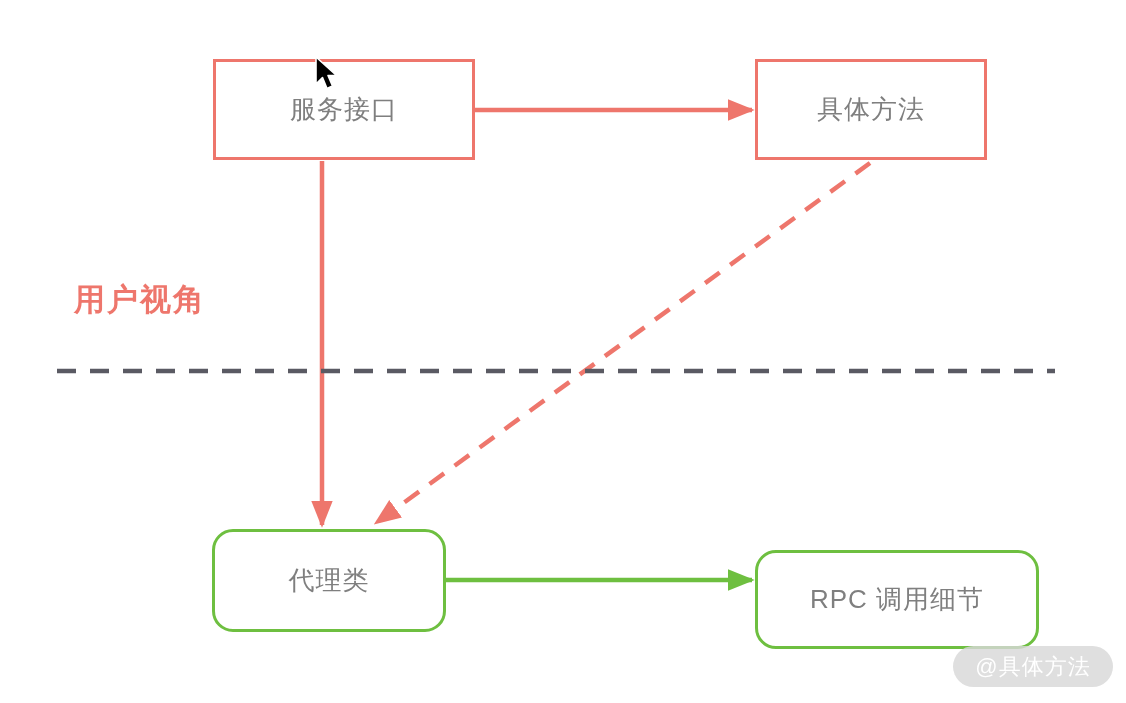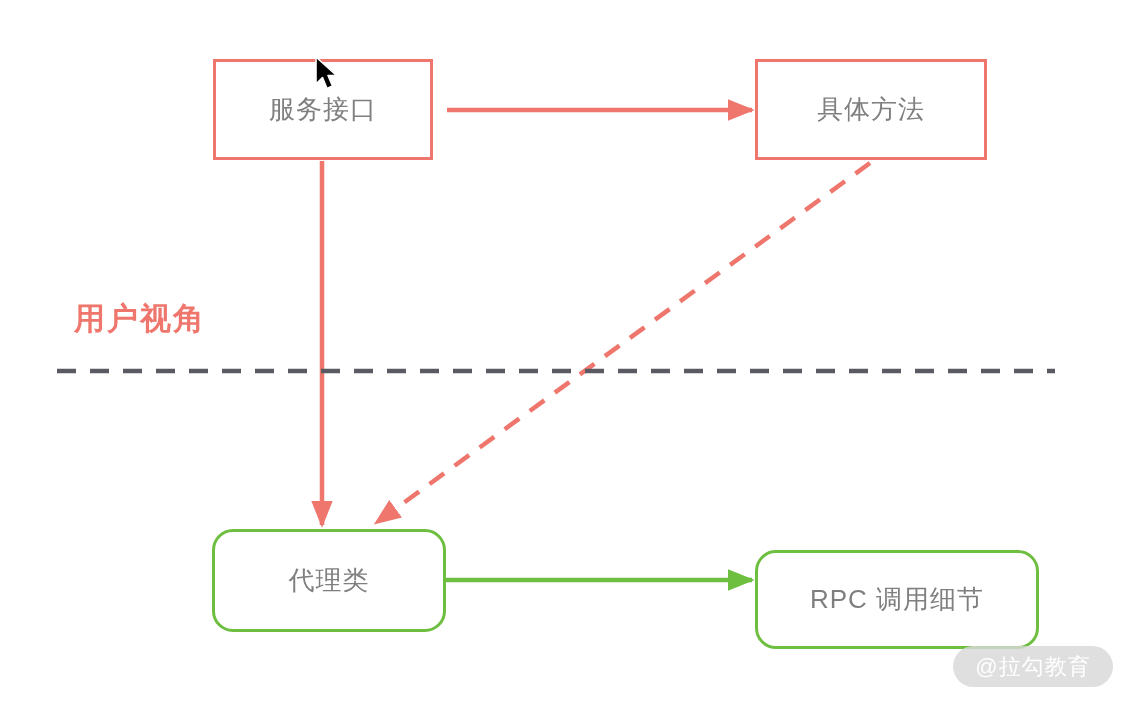--- a/index.html
+++ b/index.html
@@ -33,34 +33,33 @@
   .box .box-label {
     color: var(--box-text);
     font-size: 26px;
     font-weight: 500;
     letter-spacing: 1px;
     white-space: nowrap;
   }
   .box.red { border-color: var(--red); }
   .box.green { border-color: var(--green); border-radius: 21px; }
 
-  #box-service   { left: 213px; top: 59px;  width: 220px; height: 101px; }
+  #box-service   { left: 213px; top: 59px;  width: 262px; height: 101px; }
   #box-method    { left: 755px; top: 59px;  width: 232px; height: 101px; }
   #box-proxy     { left: 212px; top: 529px; width: 234px; height: 103px; }
   #box-rpc       { left: 755px; top: 550px; width: 284px; height: 99px; }
 
   .perspective-label {
     position: absolute;
     left: 74px; top: 279px;
     color: var(--red);
     font-size: 31px;
     font-weight: 700;
     letter-spacing: 2px;
     z-index: 2;
-    margin-top: 19px;
   }
   .arrows-layer {
     position: absolute;
     left: 0; top: 0;
     width: 1126px; height: 703px;
     z-index: 1;
   }
   .watermark {
     position: absolute;
     left: 953px; top: 646px;
@@ -124,20 +123,20 @@
     <span class="box-label">代理类</span>
   </div>
 
   <div class="box green" id="box-rpc">
     <span class="box-label">RPC 调用细节</span>
   </div>
 
   <div class="perspective-label">用户视角</div>
 
   <div class="watermark">
-    <span class="wm-text">@拉勾教育</span>
+    <span class="wm-text">@具体方法</span>
   </div>
 
   <svg class="cursor-layer" width="1126" height="703" viewBox="0 0 1126 703" xmlns="http://www.w3.org/2000/svg">
     <polygon points="316,57 316,84 322.5,77.5 327,88.5 332.5,86 328,75.5 336.5,75.5" fill="#000000" stroke="#ffffff" stroke-width="1.6" stroke-linejoin="round"></polygon>
   </svg>
 
 </div>
 
 </body></html>

